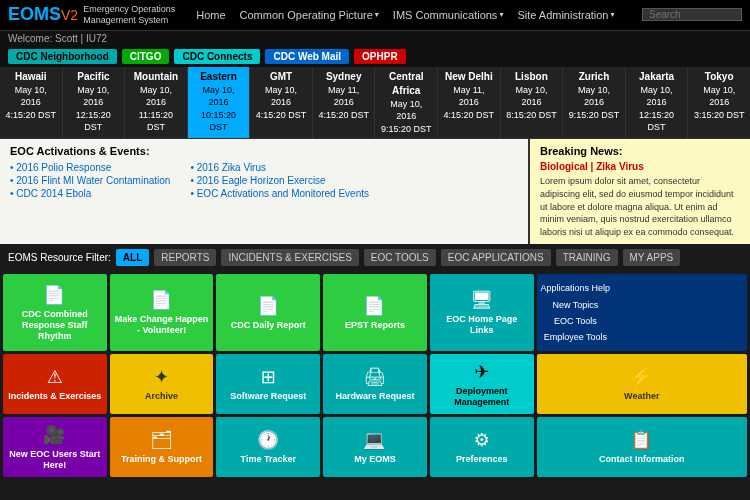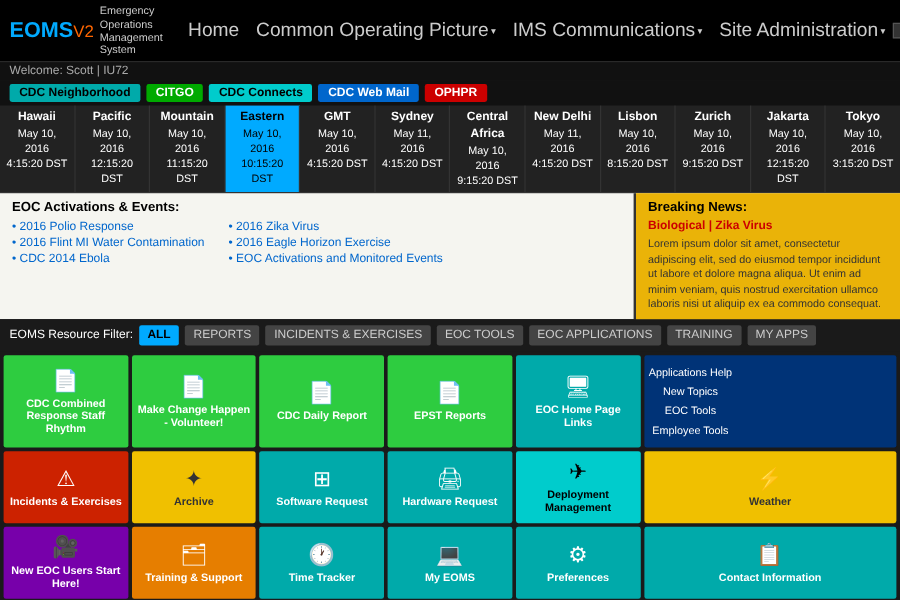--- a/index.html
+++ b/index.html
@@ -5,21 +5,21 @@
     * { margin: 0; padding: 0; box-sizing: border-box; }
     body { background: #1a1a1a; color: #fff; font-family: Arial, sans-serif; font-size: 11px; width: 750px; height: 500px; overflow: hidden; }
 
     
     #header { background: #000; display: flex; align-items: center; padding: 4px 8px; border-bottom: 1px solid #333; }
     #logo-area { display: flex; align-items: center; margin-right: 15px; }
     .logo-eoms { color: #00aaff; font-size: 18px; font-weight: bold; }
     .logo-v2 { color: #ff6600; font-size: 14px; vertical-align: super; }
     .logo-text { color: #ccc; font-size: 9px; line-height: 1.2; margin-left: 5px; }
     nav { display: flex; align-items: center; flex: 1; gap: 2px; }
-    .nav-item { color: #ccc; font-size: 16px; padding: 3px 6px; cursor: pointer; white-space: nowrap; }
+    .nav-item { color: #ccc; font-size: 11px; padding: 3px 6px; cursor: pointer; white-space: nowrap; }
     .nav-dropdown { display: flex; align-items: center; gap: 2px; }
     .nav-dropdown::after { content: '▾'; font-size: 8px; }
     .search-box { background: #333; border: 1px solid #555; color: #ccc; padding: 0 6px; font-size: 10px; width: 100px; }
 
     
     #welcome-bar { background: #111; padding: 2px 8px; font-size: 10px; color: #ccc; display: flex; align-items: center; gap: 8px; }
     #welcome-bar span { color: #aaa; }
 
     
     #quick-links { background: #111; padding: 3px 8px; display: flex; align-items: center; gap: 5px; }
@@ -37,21 +37,21 @@
     .clock-name { font-weight: bold; font-size: 10px; }
 
     
     #info-row { display: flex; background: #f5f5f0; color: #000; min-height: 100px; }
     #eoc-section { flex: 1; padding: 6px 10px; border-right: 2px solid #333; }
     #eoc-section h3 { font-size: 11px; font-weight: bold; margin-bottom: 5px; color: #000; }
     .eoc-list { list-style: none; }
     .eoc-list li { font-size: 10px; color: #0066cc; margin-bottom: 2px; cursor: pointer; }
     .eoc-list li::before { content: '• '; }
     #eoc-columns { display: flex; gap: 10px; }
-    #breaking-section { width: 220px; padding: 6px 10px; background: #eab308; }
+    #breaking-section { width: 220px; padding: 6px 10px; background: #fef9c3; }
     #breaking-section h3 { font-size: 11px; font-weight: bold; margin-bottom: 4px; }
     .breaking-tag { color: #cc0000; font-size: 10px; font-weight: bold; }
     .breaking-text { font-size: 9px; color: #333; line-height: 1.4; margin-top: 3px; }
 
     
     #filter-bar { background: #1a1a1a; padding: 5px 8px; display: flex; align-items: center; gap: 5px; }
     #filter-bar span { color: #fff; font-size: 10px; white-space: nowrap; text-align: center; }
     .filter-btn { padding: 3px 7px; font-size: 10px; border: none; cursor: pointer; border-radius: 2px; }
     .filter-btn.active { background: #00aaff; color: #000; font-weight: bold; }
     .filter-btn.inactive { background: #444; color: #ccc; }

